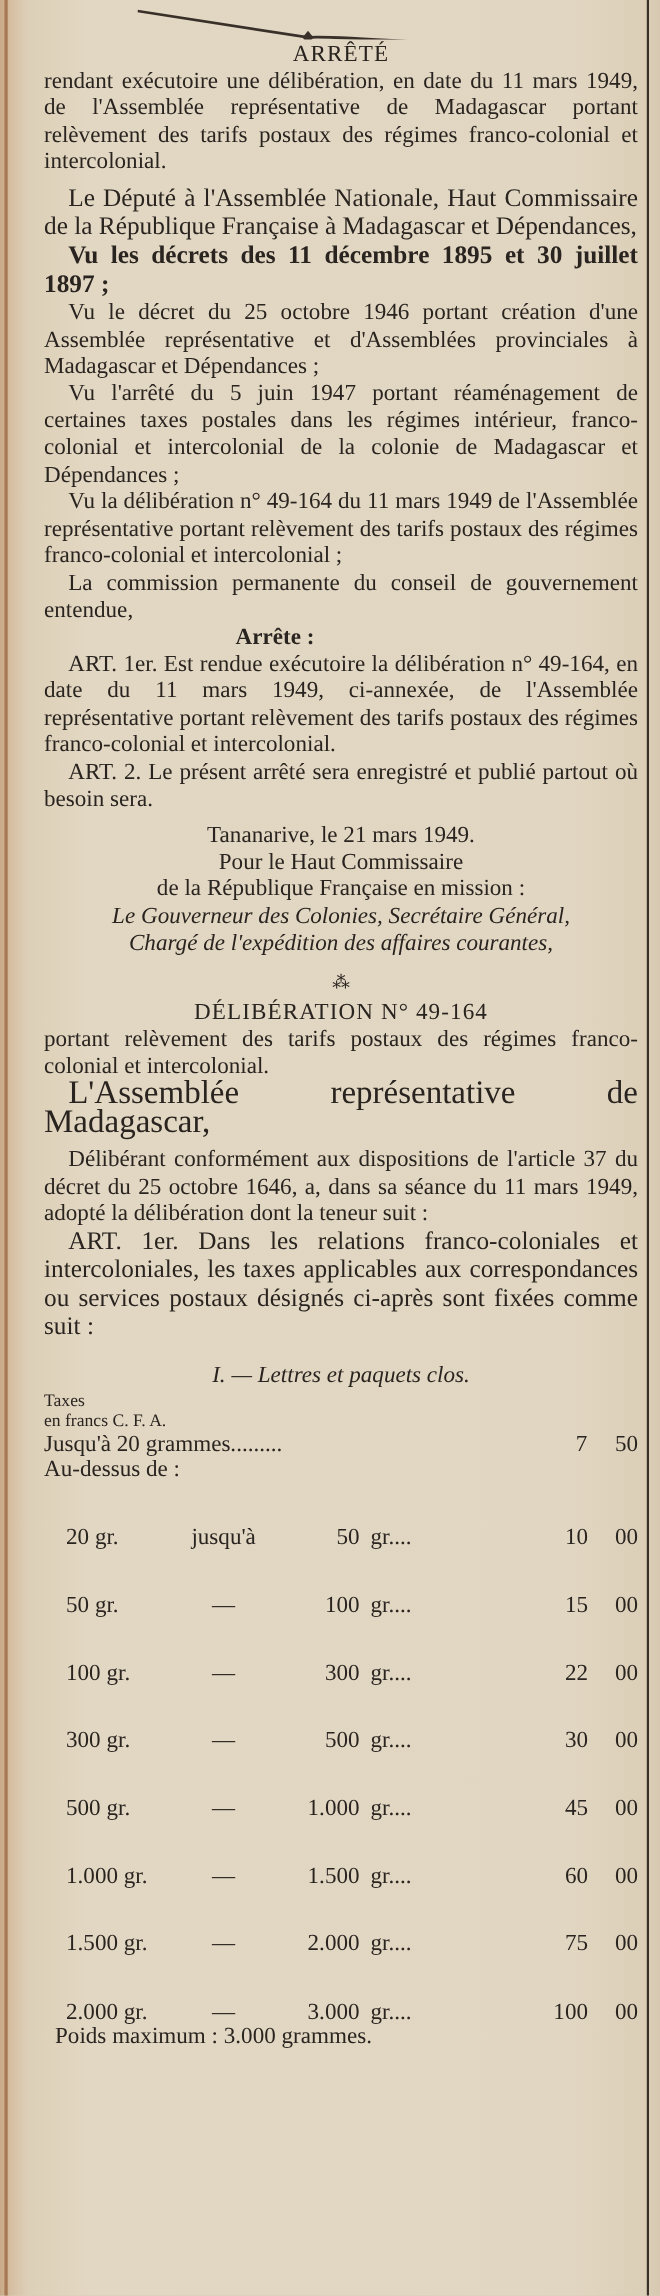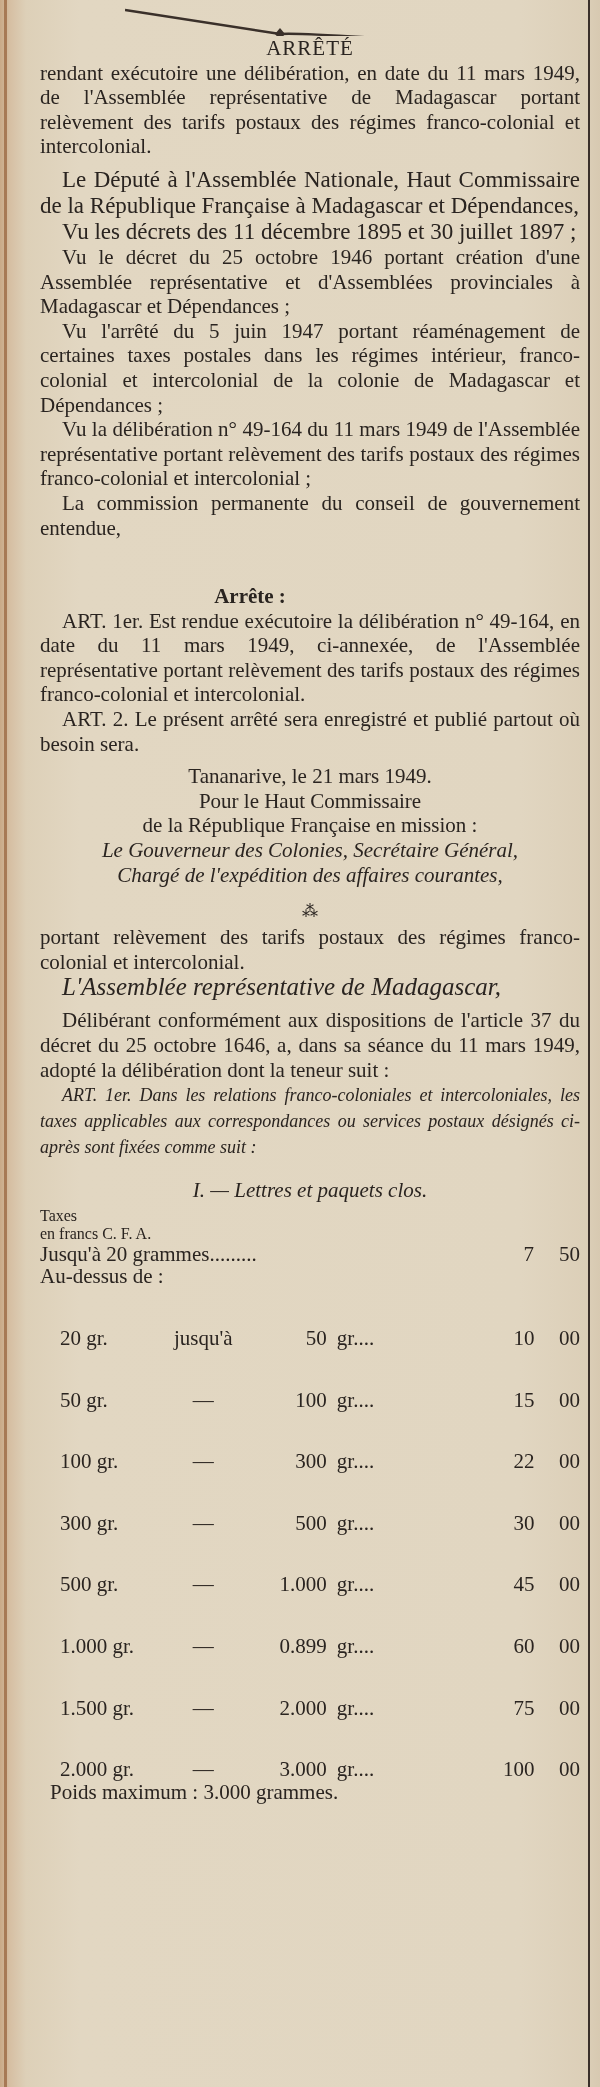--- a/index.html
+++ b/index.html
@@ -62,41 +62,42 @@
     <svg width="310" height="34" viewBox="0 0 310 34">
       <path d="M0 8 Q 140 30 155 32 Q 170 30 310 40" stroke="#3a302a" stroke-width="2.5" fill="none"></path>
       <path d="M150 32 L155 26 L160 32 L155 38 Z" fill="#3a302a"></path>
     </svg>
   </div>
 
   <p class="center title">ARRÊTÉ</p>
   <p>rendant exécutoire une délibération, en date du 11 mars 1949, de l'Assemblée représentative de Madagascar portant relèvement des tarifs postaux des régimes franco-colonial et intercolonial.</p>
   <div class="gap-s"></div>
   <p class="indent" style="font-size:23px;line-height:26px;">Le Député à l'Assemblée Nationale, Haut Commissaire de la République Française à Madagascar et Dépendances,</p>
-  <p class="indent" style="font-weight:normal;font-size:23px;line-height:26px;">Vu les décrets des 11 décembre 1895 et 30 juillet 1897 ;</p>
+  <p class="indent" style="font-weight:bold;font-size:23px;line-height:26px;">Vu les décrets des 11 décembre 1895 et 30 juillet 1897 ;</p>
   <p class="indent">Vu le décret du 25 octobre 1946 portant création d'une Assemblée représentative et d'Assemblées provinciales à Madagascar et Dépendances ;</p>
   <p class="indent">Vu l'arrêté du 5 juin 1947 portant réaménagement de certaines taxes postales dans les régimes intérieur, franco-colonial et intercolonial de la colonie de Madagascar et Dépendances ;</p>
   <p class="indent">Vu la délibération n° 49-164 du 11 mars 1949 de l'Assemblée représentative portant relèvement des tarifs postaux des régimes franco-colonial et intercolonial ;</p>
   <p class="indent">La commission permanente du conseil de gouvernement entendue,</p>
-  <p class="center" style="font-weight:bold;padding-right:120px;margin-top:44px;">Arrête :</p>
+  <p class="center" style="font-weight:bold;padding-right:120px;">Arrête :</p>
   <p class="indent">ART. 1er. Est rendue exécutoire la délibération n° 49-164, en date du 11 mars 1949, ci-annexée, de l'Assemblée représentative portant relèvement des tarifs postaux des régimes franco-colonial et intercolonial.</p>
   <p class="indent">ART. 2. Le présent arrêté sera enregistré et publié partout où besoin sera.</p>
   <div class="gap-s"></div>
   <p class="center">Tananarive, le 21 mars 1949.</p>
   <p class="center">Pour le Haut Commissaire</p>
   <p class="center">de la République Française en mission :</p>
   <p class="center ital">Le Gouverneur des Colonies, Secrétaire Général,</p>
   <p class="center ital">Chargé de l'expédition des affaires courantes,</p>
 
   <div class="stars">⁂</div>
+  <p class="center title">DÉLIBÉRATION N° 49-164</p>
   <p>portant relèvement des tarifs postaux des régimes franco-colonial et intercolonial.</p>
-  <p class="indent" style="font-size:25px;line-height:26px;font-style:italic;">L'Assemblée représentative de Madagascar,</p>
+  <p class="indent" style="font-size:30px;line-height:26px;">L'Assemblée représentative de Madagascar,</p>
   <div class="gap-s"></div>
   <p class="indent">Délibérant conformément aux dispositions de l'article 37 du décret du 25 octobre 1646, a, dans sa séance du 11 mars 1949, adopté la délibération dont la teneur suit :</p>
-  <p class="indent" style="font-size:18px;line-height:26px;font-style:italic;">ART. 1er. Dans les relations franco-coloniales et intercoloniales, les taxes applicables aux correspondances ou services postaux désignés ci-après sont fixées comme suit :</p>
+  <p class="indent" style="font-size:23px;line-height:26px;">ART. 1er. Dans les relations franco-coloniales et intercoloniales, les taxes applicables aux correspondances ou services postaux désignés ci-après sont fixées comme suit :</p>
   <div class="gap-m"></div>
   <p class="center ital">I. — Lettres et paquets clos.</p>
 
   <div class="tariff">
     <div class="tariff-head">
       <div>Taxes</div>
       <div>en francs C. F. A.</div>
     </div>
     <div class="trow first">
       <span class="label">Jusqu'à 20 grammes.........</span>
@@ -143,21 +144,21 @@
           <span class="from">500 gr.</span>
           <span class="dash">—</span>
           <span class="to">1.000</span>
           <span class="unit">gr....</span>
           <span class="fr">45</span>
           <span class="ct">00</span>
         </div>
         <div class="trow">
           <span class="from">1.000 gr.</span>
           <span class="dash">—</span>
-          <span class="to">0.899</span>
+          <span class="to">1.500</span>
           <span class="unit">gr....</span>
           <span class="fr">60</span>
           <span class="ct">00</span>
         </div>
         <div class="trow">
           <span class="from">1.500 gr.</span>
           <span class="dash">—</span>
           <span class="to">2.000</span>
           <span class="unit">gr....</span>
           <span class="fr">75</span>

